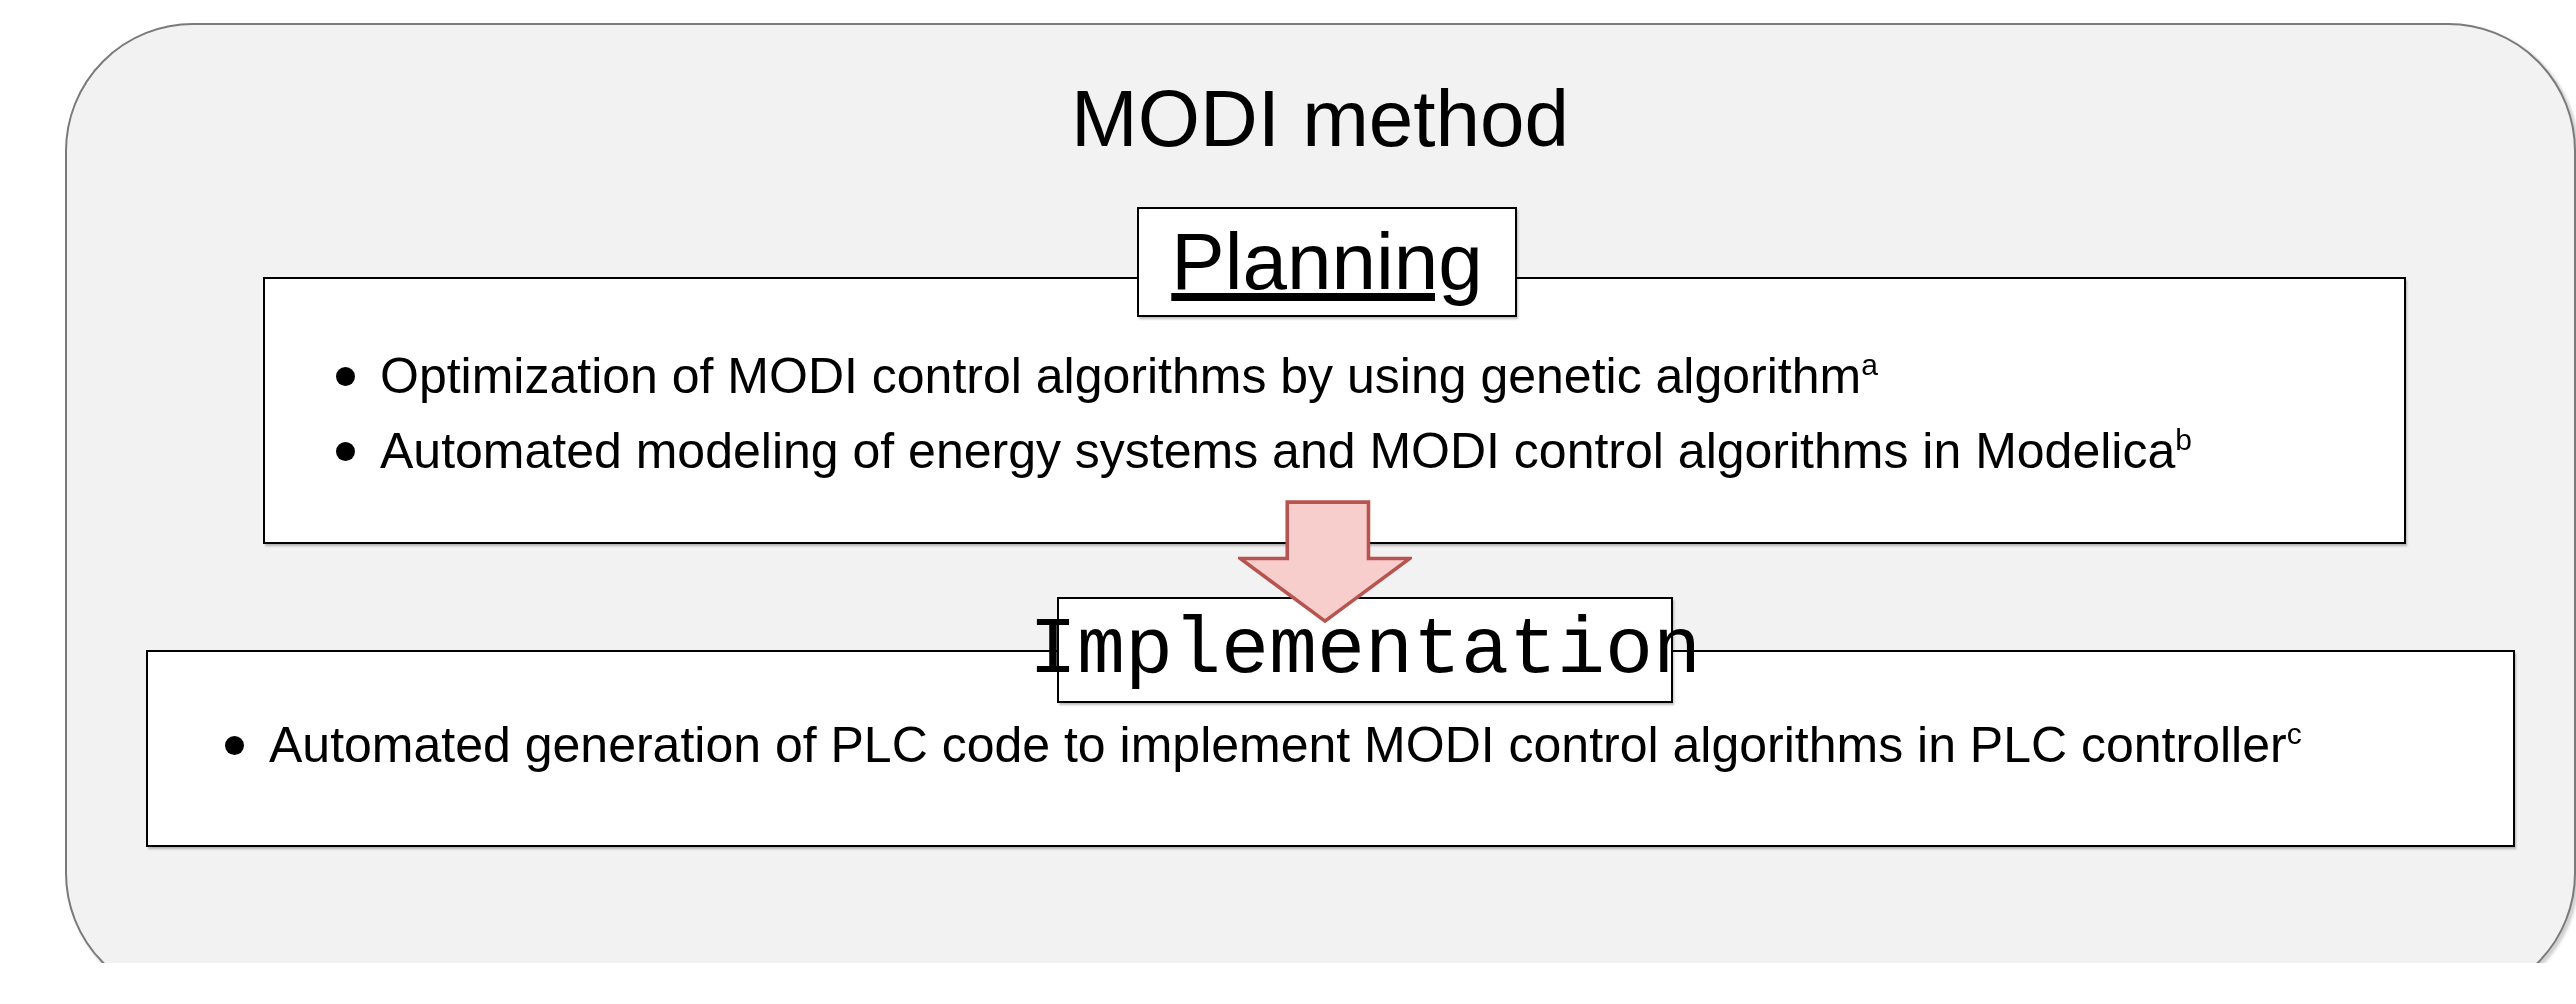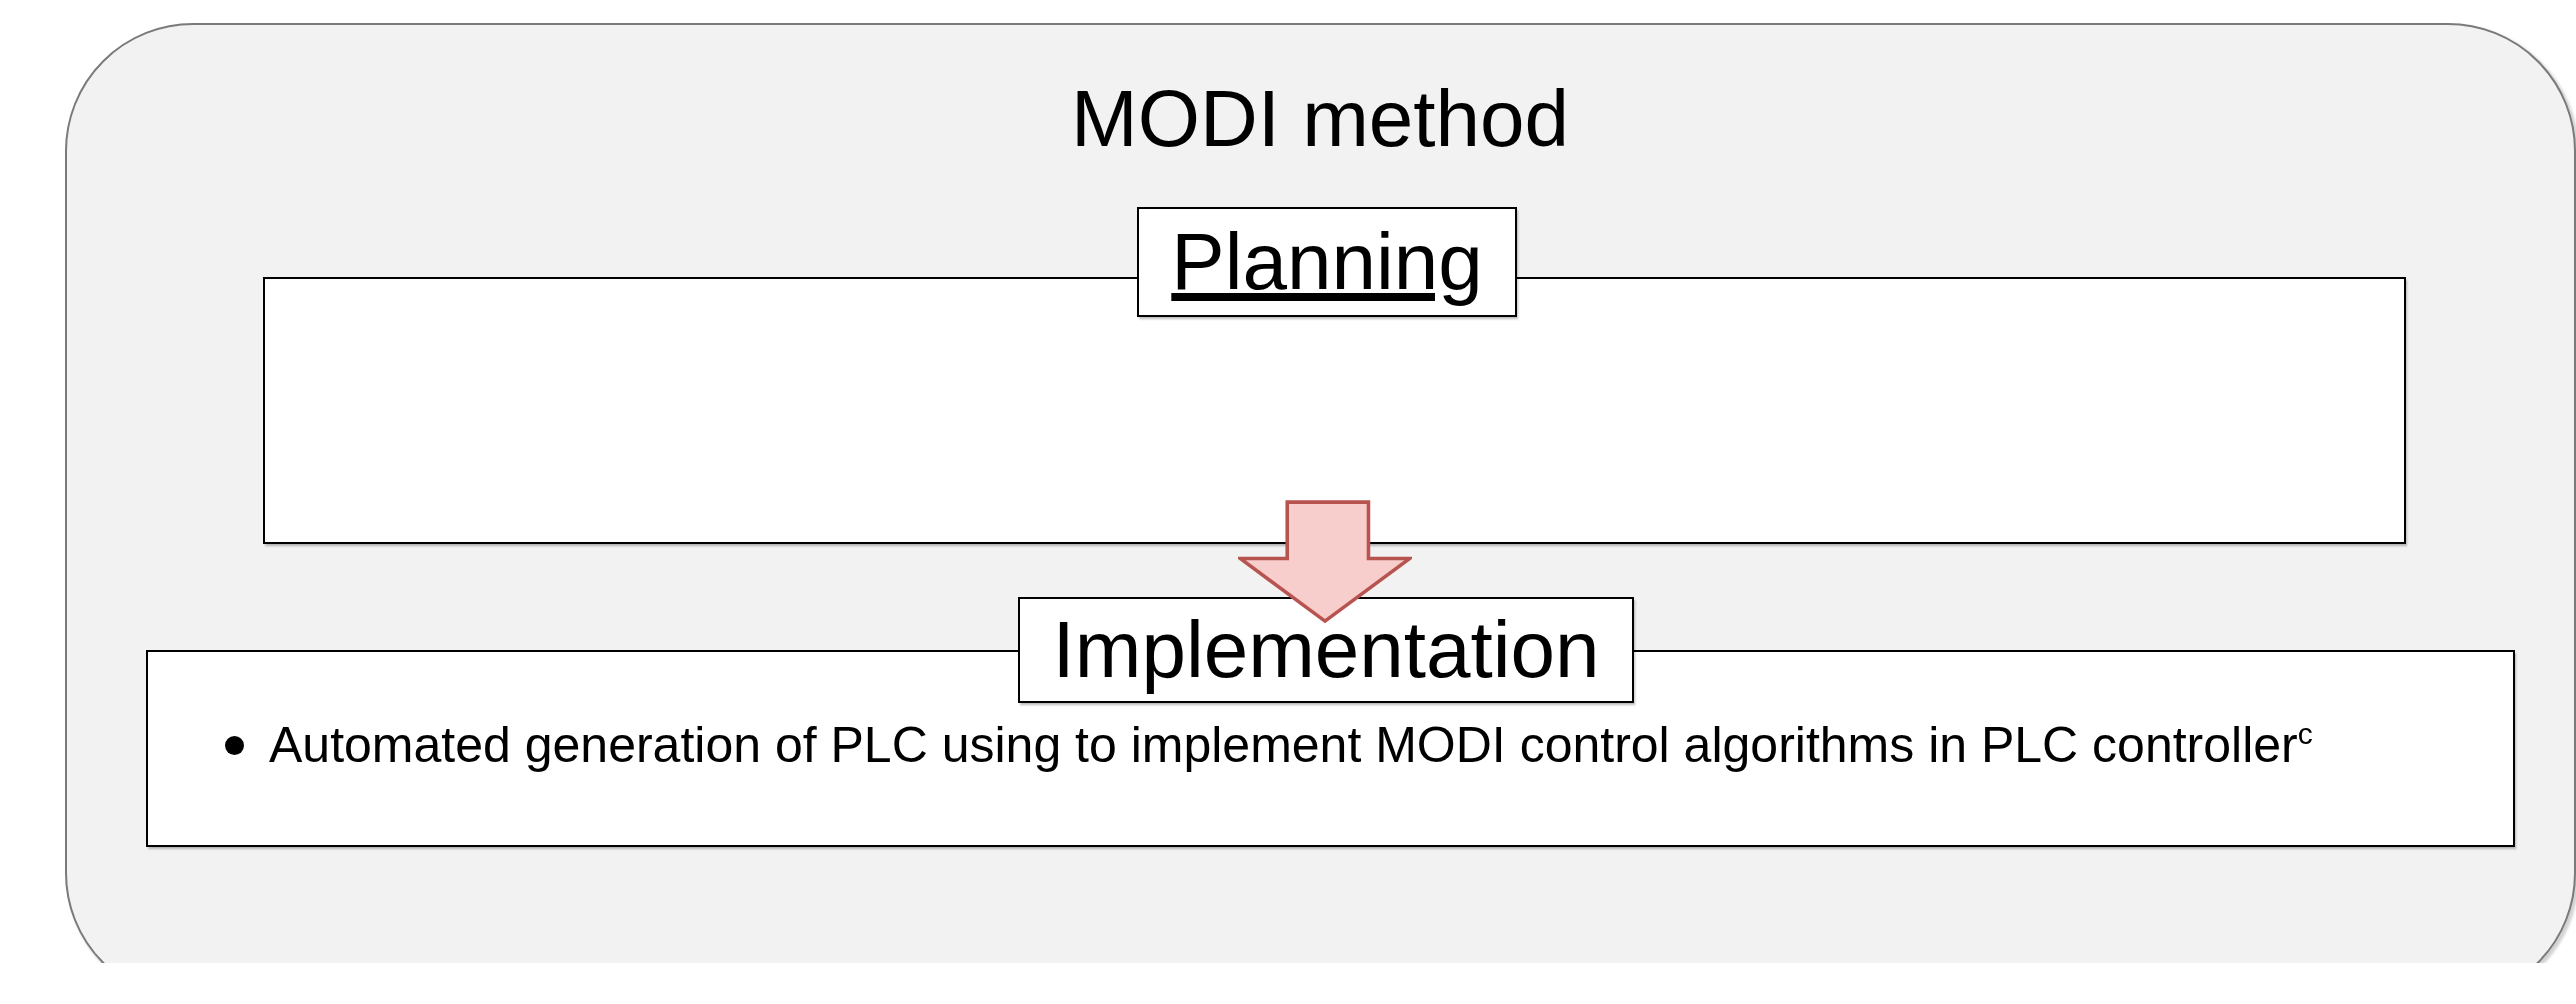--- a/index.html
+++ b/index.html
@@ -63,22 +63,22 @@
     align-items: center;
     justify-content: center;
     font-size: 80px;
     z-index: 2;
   }
   .planning-header {
     left: 1105px; top: 207px;
     width: 380px; height: 110px; text-decoration: underline;
   }
   .impl-header {
-    left: 986px; top: 597px;
-    width: 616px; height: 106px;
+    left: 1025px; top: 597px;
+    width: 616px; height: 106px; font-family: Liberation Mono, monospace;
   }
   ul.bullets {
     position: absolute;
     margin: 0;
     padding: 0;
     list-style: none;
     font-size: 50px;
     z-index: 2;
   }
   ul.bullets li {
@@ -118,32 +118,42 @@
   <div class="outer-panel"></div>
 
   <div class="figure-title">MODI method</div>
 
   <div class="white-box planning-box"></div>
 
   <div class="header-box planning-header">
     <span>Planning</span>
   </div>
 
+  <ul class="bullets planning-bullets">
+    <li>
+      <span class="bullet-dot"></span>
+      <span>Optimization of MODI control algorithms by using genetic algorithm</span><sup>a</sup>
+    </li>
+    <li>
+      <span class="bullet-dot"></span>
+      <span>Automated modeling of energy systems and MODI control algorithms in Modelica</span><sup>b</sup>
+    </li>
+  </ul>
 
   <svg class="down-arrow" viewBox="-3 -3 244 174" xmlns="http://www.w3.org/2000/svg">
     <polygon points="66,0 180,0 180,79 238,79 119,167 0,79 66,79" stroke-width="5" stroke-linejoin="miter" fill="#f8cecc" stroke="#b85450"></polygon>
   </svg>
 
   <div class="white-box impl-box"></div>
 
   <div class="header-box impl-header">
     <span>Implementation</span>
   </div>
 
   <ul class="bullets impl-bullets">
     <li>
       <span class="bullet-dot"></span>
-      <span>Automated generation of PLC using to implement MODI control algorithms in PLC controller</span><sup>c</sup>
+      <span>Automated generation of PLC code to implement MODI control algorithms in PLC controller</span><sup>c</sup>
     </li>
   </ul>
 
 </div>
 
 
 </body></html>

